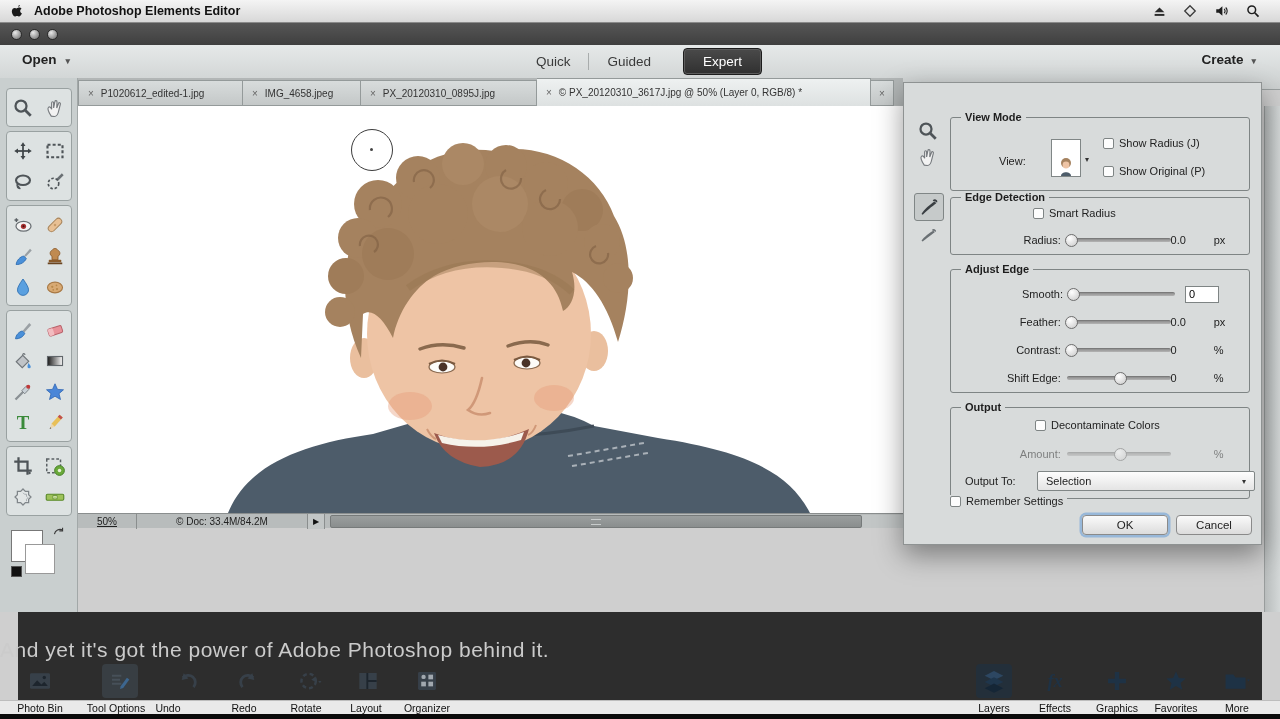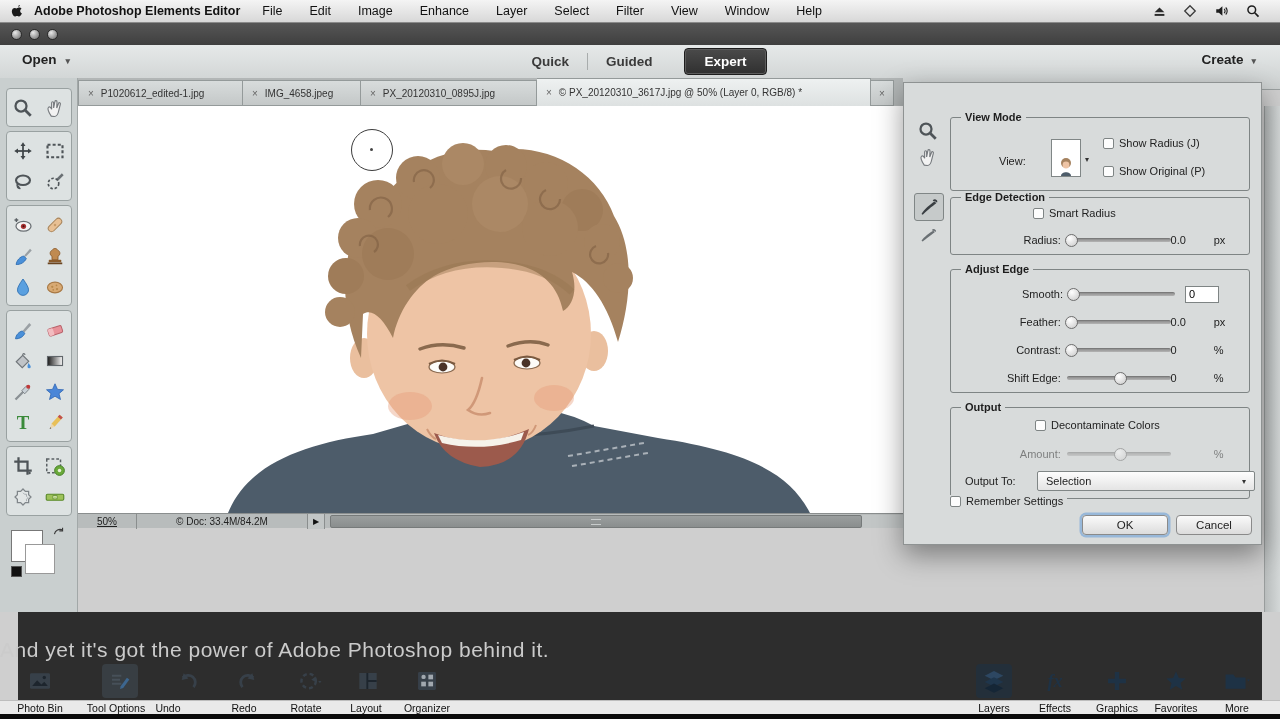--- a/index.html
+++ b/index.html
@@ -23,21 +23,21 @@
     background:radial-gradient(circle at 35% 30%, #e9e9e9, #9a9a9a 60%, #6e6e6e);
     border:1px solid #2a2a2a; }
 
   
   #modebar { position:absolute; left:0; top:45px; width:1280px; height:45px;
     background:linear-gradient(#e6e9e9,#ccd0d0); border-bottom:1px solid #9aa0a0; }
   #openbtn { position:absolute; left:22px; top:7px; font-size:13.5px; font-weight:bold; color:#222; }
   #openbtn .arr { font-size:9px; color:#555; margin-left:9px; }
   #modegroup { position:absolute; left:0; right:0; top:0; height:33px;
     display:flex; justify-content:center; align-items:center; gap:0; }
-  .modetab { font-size:13.5px; font-weight:bold; color:#3a3a3a; padding:5px 18px; }
+  .modetab { font-size:13.5px; font-weight:normal; color:#3a3a3a; padding:5px 18px; }
   .modesep { width:1px; height:17px; background:#a8acac; }
   .modetab.active { background:linear-gradient(#4a4a4a,#303030); color:#fff; border:1px solid #1d1d1d;
     border-radius:4px; box-shadow:inset 0 0 0 1px #5d5d5d; padding:5px 19px; margin-left:14px; }
   #createbtn { position:absolute; right:24px; top:7px; font-size:13.5px; font-weight:bold; color:#222; }
   #createbtn .arr { font-size:9px; color:#555; margin-left:8px; }
 
   
   #tabbar { position:absolute; left:78px; top:78px; width:825px; height:28px;
     background:#b2b6b6; display:flex; align-items:flex-end; }
   .doctab { height:26px; display:flex; align-items:center; padding:0 9px;
@@ -159,32 +159,20 @@
 
 <div id="stage">
 
   <div id="menubar">
     <span>
       <svg width="14" height="16" viewBox="0 0 16 16">
           <path d="M11.3,1.2c.1,1-.8,2.1-1.9,2c-.1-1,.9-2,1.9-2Z M8,4.6c.9,0,1.4-.6,2.6-.6c1,0,2,.5,2.6,1.4c-2.3,1.3-1.9,4.4.4,5.3c-.4,1.3-1.7,3.6-3.1,3.6c-.9,0-1.2-.6-2.4-.6c-1.2,0-1.6.6-2.5.6c-1.6,0-3.5-3.3-3.5-6c0-2.5,1.7-3.8,3.2-3.8c1,0,1.9.7,2.7.7Z" fill="#1a1a1a"></path>
         </svg>
     </span>
     <span class="appname">Adobe Photoshop Elements Editor</span>
-    <span class="menus">
-      <span>File</span>
-      <span>Edit</span>
-      <span>Image</span>
-      <span>Enhance</span>
-      <span>Layer</span>
-      <span>Select</span>
-      <span>Filter</span>
-      <span>View</span>
-      <span>Window</span>
-      <span>Help</span>
-    </span>
     <span class="spacer"></span>
     <span class="statusicons">
       <span>
           <svg width="13" height="13" viewBox="0 0 16 16">
             <path d="M2,9 L8,3 L14,9 Z" fill="#2a2a2a"></path>
             <rect x="2" y="11" width="12" height="2.4" fill="#2a2a2a"></rect>
           </svg>
         </span>
       <span>
           <svg width="14" height="14" viewBox="0 0 16 16">

